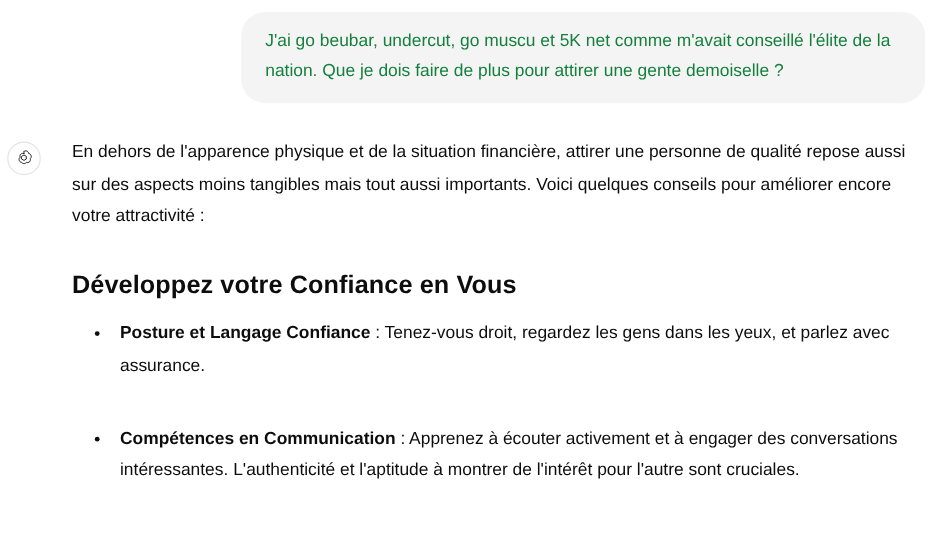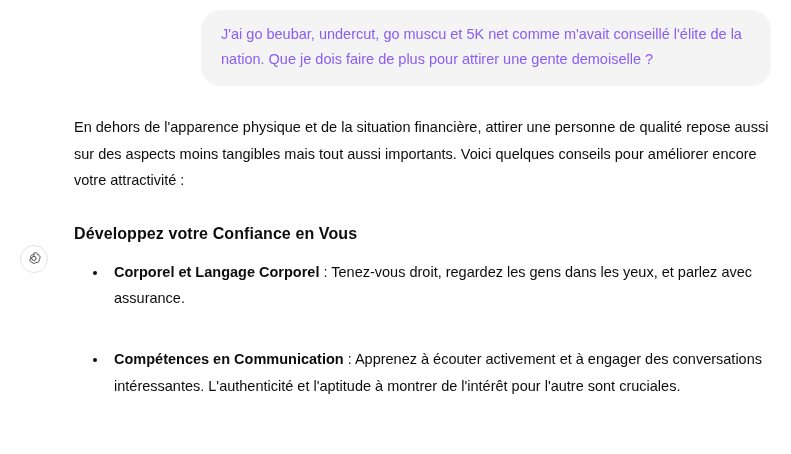--- a/index.html
+++ b/index.html
@@ -28,29 +28,29 @@
     justify-content: flex-end;
     padding: 10px 20px 0 0;
   }
   .user-bubble {
     max-width: 530px;
     background: #f4f4f4;
     border-radius: 20px;
     padding: 12px 20px 14px 20px;
     font-size: 14.5px;
     line-height: 1.72;
-    color: #8b5cf6;
+    color: #15803d;
     text-align: left;
   }
 
   
   .assistant-row {
     display: flex;
-    align-items: center;
-    padding: 28px 22px 0 20px;
+    align-items: flex-start;
+    padding: 28px 22px 0 6px;
   }
   .avatar {
     flex: 0 0 auto;
     width: 26px;
     height: 26px;
     border-radius: 50%;
     border: 1px solid #e3e3e3;
     background: #ffffff;
     display: flex;
     align-items: center;
@@ -63,21 +63,21 @@
     margin-left: 26px;
     max-width: 700px;
     font-size: 14.5px;
     line-height: 1.84;
     color: #0d0d0d;
   }
   .assistant-content p.intro {
     margin: 0;
   }
   .assistant-content h2 {
-    font-size: 16px;
+    font-size: 21px;
     line-height: 1.3;
     font-weight: bold;
     margin: 30px 0 14px 0;
     color: #0d0d0d;
     letter-spacing: 0.1px;
   }
   ul.tips {
     margin: 0;
     padding-left: 34px;
     list-style: disc;
@@ -110,21 +110,21 @@
       </span>
     </div>
 
     <div class="assistant-content">
       <p class="intro">En dehors de l'apparence physique et de la situation financière, attirer une personne de qualité repose aussi sur des aspects moins tangibles mais tout aussi importants. Voici quelques conseils pour améliorer encore votre attractivité :</p>
 
       <h2>Développez votre Confiance en Vous</h2>
 
       <ul class="tips">
         <li>
-          <span class="term">Corporel et Langage Corporel</span><span> : </span><span>Tenez-vous droit, regardez les gens dans les yeux, et parlez avec assurance.</span>
+          <span class="term">Posture et Langage Confiance</span><span> : </span><span>Tenez-vous droit, regardez les gens dans les yeux, et parlez avec assurance.</span>
         </li>
         <li>
           <span class="term">Compétences en Communication</span><span> : </span><span>Apprenez à écouter activement et à engager des conversations intéressantes. L'authenticité et l'aptitude à montrer de l'intérêt pour l'autre sont cruciales.</span>
         </li>
       </ul>
     </div>
   </div>
 
 </div>
 

